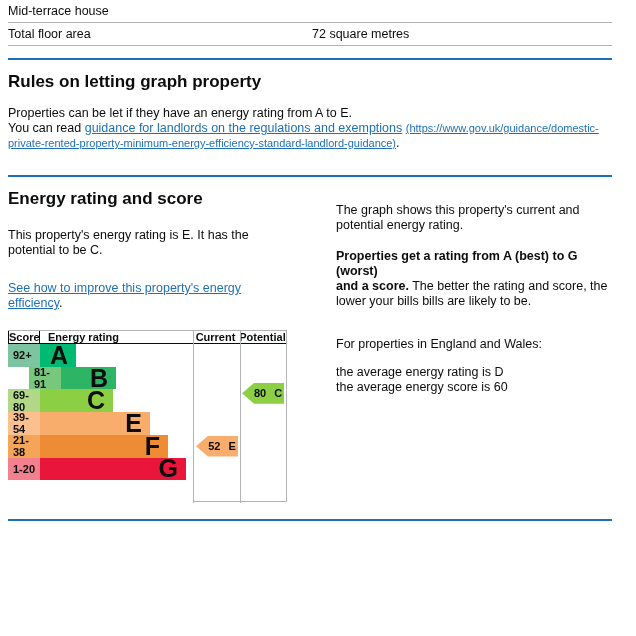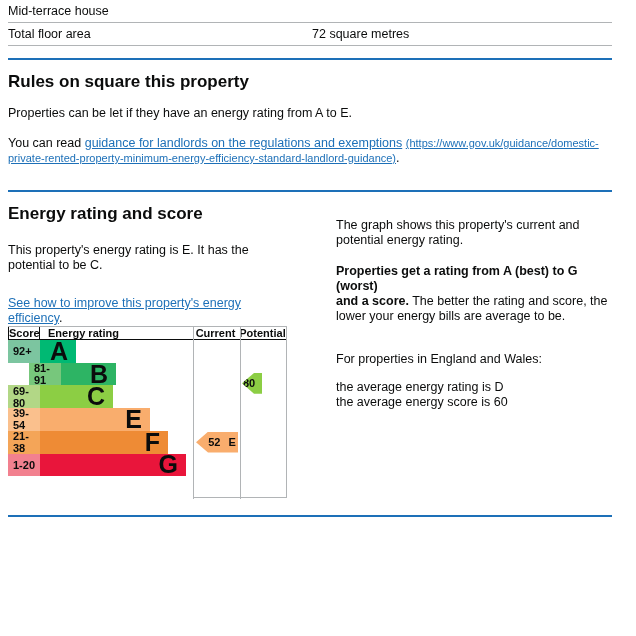--- a/index.html
+++ b/index.html
@@ -14,38 +14,38 @@
 
   .divider { border:none; border-top:2px solid #1d70b8; }
   .d1 { margin-top:12px; }
   .d2 { margin-top:24px; }
   .d3 { margin-top:17px; }
 
   h2 { font-size:17px; line-height:20px; font-weight:bold; }
   .h-letting { margin-top:12px; }
   p, .para { font-size:12.5px; line-height:15px; }
   .p-let1 { margin-top:14px; }
-  .p-let2 { margin-top:15px; }
+  .p-let2 { }
   a.gov-link { color:#1d70b8; text-decoration:underline; cursor:pointer; }
   .url-part { font-size:11px; }
 
   
   .cols { display:flex; margin-top:12px; }
   .col-left { width:328px; }
   .col-right { width:276px; }
   .p-rating { margin-top:19px; width:252px; }
   .p-improve { margin-top:23px; width:252px; }
   .col-right .p1 { margin-top:14px; }
   .col-right .p2 { margin-top:16px; }
   .col-right .p3 { margin-top:28px; }
   .col-right .p4 { margin-top:13px; }
   .bold { font-weight:bold; }
 
   
-  .epc-chart { position:relative; width:279px; height:172px;
+  .epc-chart { position:relative; margin-top:19px; width:279px; height:172px;
                border-top:1px solid #b1b4b6; border-right:1px solid #b1b4b6; }
   .epc-header { display:flex; height:13px; border-bottom:1px solid #0b0c0c;
                 font-size:11px; font-weight:bold; line-height:12px; }
   .epc-header .hs { width:32px; text-align:center; border-left:1px solid #0b0c0c; border-right:1px solid #0b0c0c; }
   .epc-header .he { flex:1; padding-left:8px; }
   .epc-header .hc, .epc-header .hp { width:47px; text-align:center; }
   .epc-rows { position:absolute; left:0; top:13px; right:0; bottom:0; }
   .epc-row { display:flex; }
   .epc-score { width:32px; font-size:11px; font-weight:bold; padding-left:5px; display:flex; align-items:center; }
   .epc-band { font-size:25px; font-weight:bold; color:#0b0c0c; text-align:right; padding-right:8px;
@@ -66,21 +66,21 @@
   <div class="summary-row">
     <div class="v">Mid-terrace house</div>
   </div>
   <div class="summary-row">
     <div class="k">Total floor area</div>
     <div class="v">72 square metres</div>
   </div>
 
   <hr class="divider d1">
 
-  <h2 class="h-letting">Rules on square this property</h2>
+  <h2 class="h-letting">Rules on letting graph property</h2>
   <p class="p-let1">Properties can be let if they have an energy rating from A to E.</p>
   <p class="p-let2"><span>You can read </span><a class="gov-link">guidance for landlords on the regulations and exemptions</a> <a class="gov-link url-part">(https://www.gov.uk/guidance/domestic-private-rented-property-minimum-energy-efficiency-standard-landlord-guidance)</a><span>.</span></p>
 
   <hr class="divider d2">
 
   <div class="cols">
     <div class="col-left">
       <h2>Energy rating and score</h2>
       <div class="para p-rating">
         <div>This property's energy rating is E. It has the</div>
@@ -123,36 +123,36 @@
               <div class="epc-band" style="background: rgb(233, 21, 59); width: 146px;">G</div>
             </div>
           </div>
         <div class="vline vl-1"></div>
         <div class="vline vl-2"></div>
         <div class="epc-bottomline"></div>
       <div class="epc-arrow" style="background: rgb(249, 173, 109); left: 188px; width: 42px; height: 20.7143px; top: 104.857px;">
             <span>52</span>
             <span class="ltr">E</span>
           </div>
-          <div class="epc-arrow" style="background: rgb(140, 206, 68); left: 234px; width: 20px; height: 20.7143px; top: 46px;">
+          <div class="epc-arrow" style="background: rgb(140, 206, 68); left: 234px; width: 42px; height: 20.7143px; top: 52px;">
             <span>80</span>
             <span class="ltr">C</span>
           </div>
         </div>
     </div>
 
     <div class="col-right">
       <div class="para p1">
         <div>The graph shows this property's current and</div>
         <div>potential energy rating.</div>
       </div>
       <div class="para p2">
         <div><span class="bold">Properties get a rating from A (best) to G (worst)</span></div>
         <div><span class="bold">and a score.</span><span> The better the rating and score, the</span></div>
-        <div><span>lower your energy bills are average to be.</span></div>
+        <div><span>lower your bills bills are likely to be.</span></div>
       </div>
       <div class="para p3">For properties in England and Wales:</div>
       <div class="para p4">
         <div>the average energy rating is D</div>
         <div>the average energy score is 60</div>
       </div>
     </div>
   </div>
 
   <hr class="divider d3">

